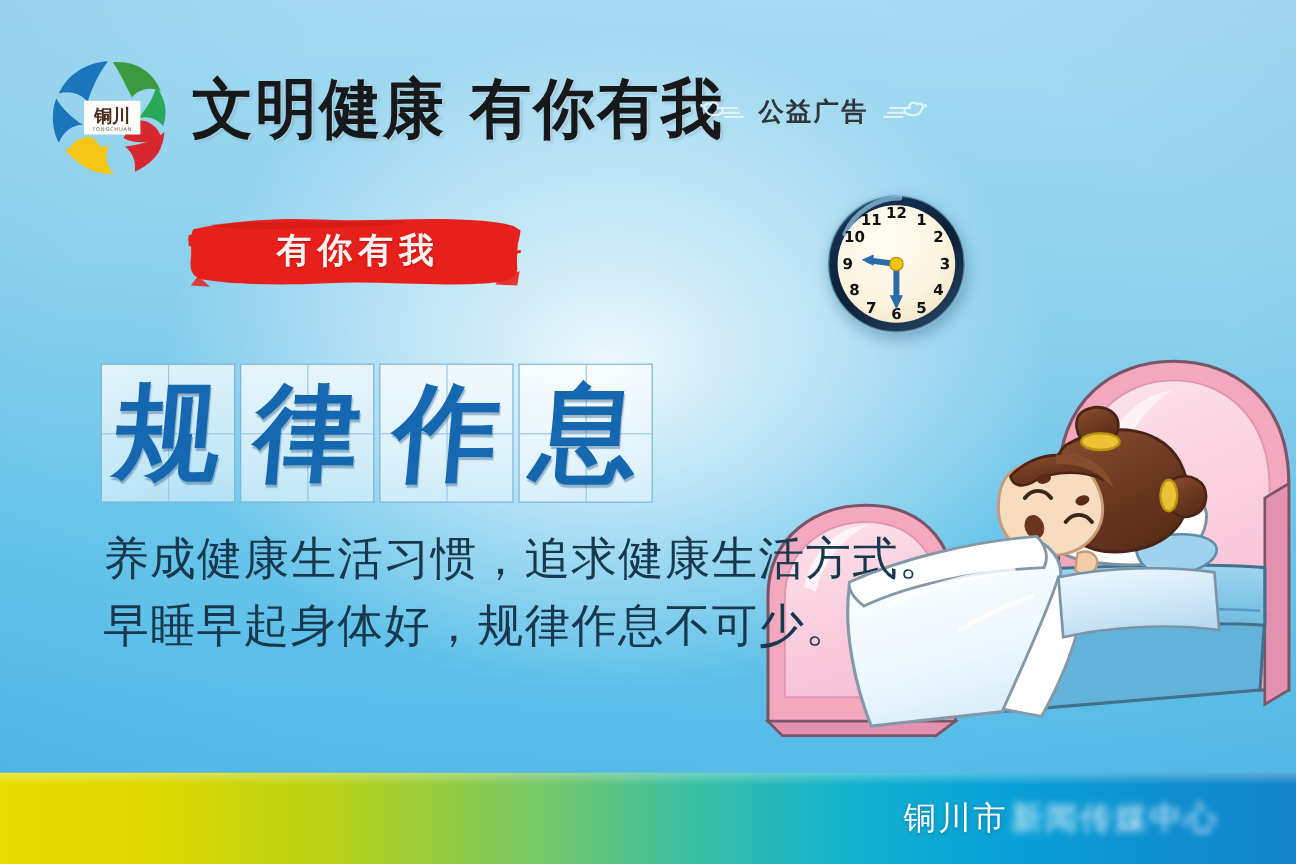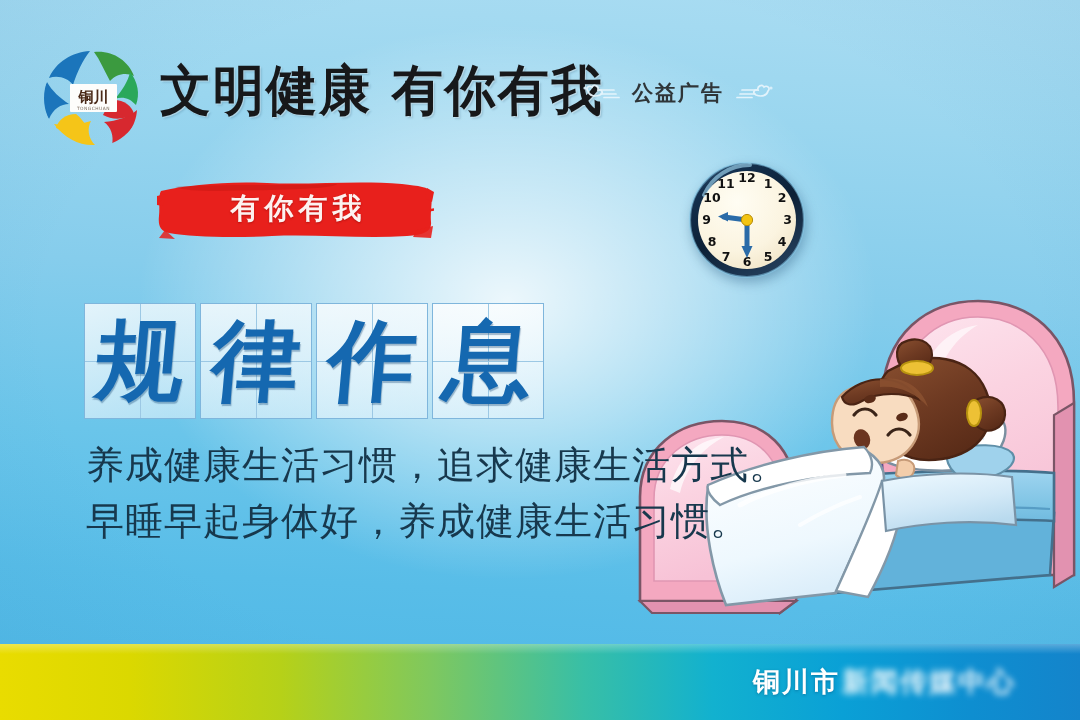--- a/index.html
+++ b/index.html
@@ -117,21 +117,21 @@
       #38bfa6 54%, #12b1cf 66%, #0aa0d6 78%, #0e8ed0 90%, #1484cb 100%);
   }
   .bottom-bar .sheen{
     position:absolute; left:0; top:0; width:100%; height:10px;
     background:linear-gradient(180deg, rgba(255,255,255,.30), rgba(255,255,255,0));
   }
   .bar-text{
     position:absolute; right:64px; top:50%; transform:translateY(-50%);
     display:flex; align-items:baseline; white-space:nowrap;
     font-family:"DejaVu Sans","Liberation Sans",sans-serif;
-    font-size:27px; font-weight:bold; color:#ffffff; letter-spacing:2px;
+    font-size:27px; font-weight:normal; color:#ffffff; letter-spacing:2px;
   }
   .bar-text .clear{ text-shadow:0 1px 3px rgba(0,40,80,.35); }
   .bar-text .blurred{
     filter:blur(3.2px);
     opacity:.92;
     margin-left:2px;
   }
 </style>
 </head>
 <body>
@@ -233,21 +233,21 @@
     <div class="gcell">
       <span class="gchar">作</span>
     </div>
     <div class="gcell">
       <span class="gchar">息</span>
     </div>
   </div>
 
   <div class="body-copy">
     <div>养成健康生活习惯，追求健康生活方式。</div>
-    <div>早睡早起身体好，养成健康生活习惯。</div>
+    <div>早睡早起身体好，规律作息不可少。</div>
   </div>
 
   <div class="clock">
     <svg viewBox="0 0 118 118" xmlns="http://www.w3.org/2000/svg">
       <defs>
         <linearGradient id="rimg" x1="0" y1="0" x2="0.6" y2="1">
           <stop offset="0%" stop-color="#4f7ea0"></stop>
           <stop offset="22%" stop-color="#14304e"></stop>
           <stop offset="60%" stop-color="#0c2036"></stop>
           <stop offset="100%" stop-color="#223c58"></stop>

